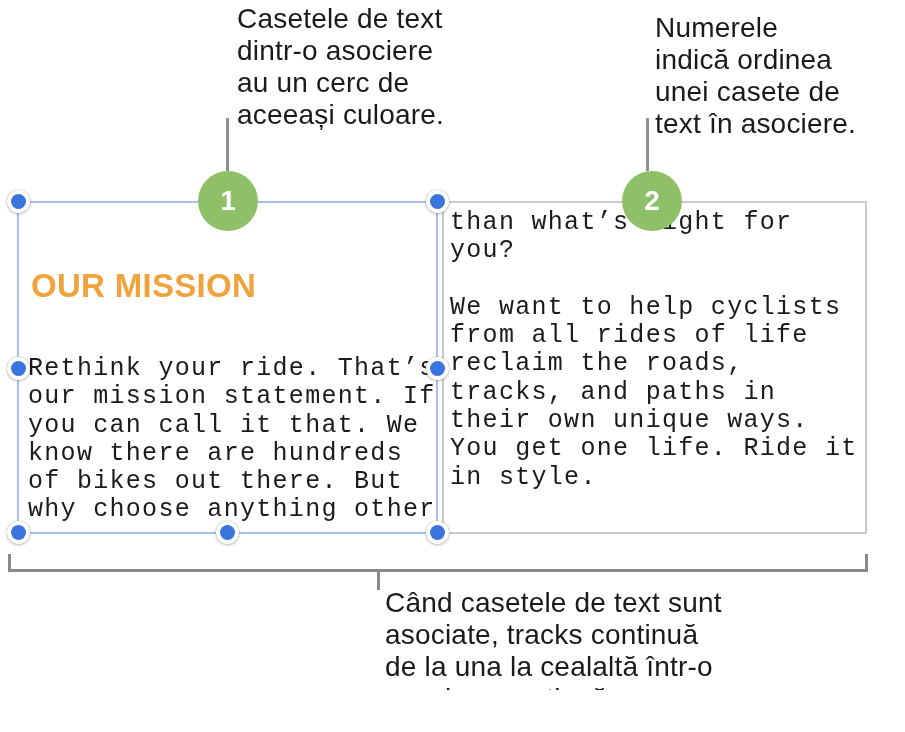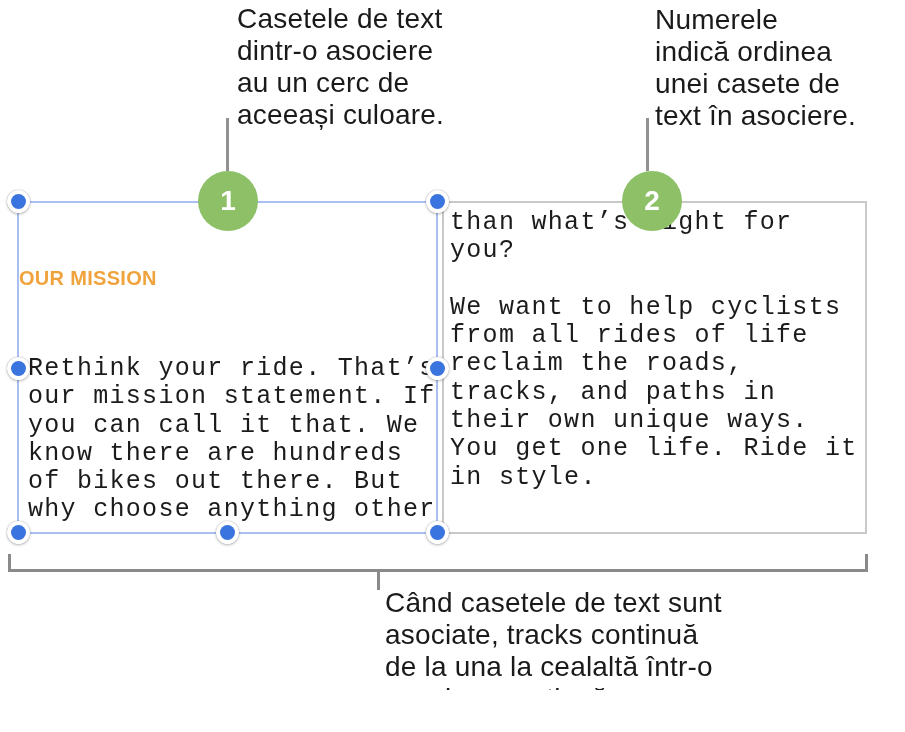--- a/index.html
+++ b/index.html
@@ -15,21 +15,21 @@
   
   .callout {
     position: absolute;
     white-space: pre-line;
     font-size: 28px;
     line-height: 32px;
     letter-spacing: 0.2px;
     color: var(--text_black, #1a1a1a);
   }
   .callout-tl { left: 237px; top: 3px; }
-  .callout-tr { left: 655px; top: 4px; }
+  .callout-tr { left: 655px; top: 12px; }
   .caption    { left: 385px; top: 587px; }
 
   
   .ptr {
     position: absolute;
     width: 3px;
     background: var(--callout_line_gray, #919191);
   }
   .ptr-l { left: 226px; top: 118px; height: 53px; }
   .ptr-r { left: 646px; top: 118px; height: 53px; }
@@ -49,23 +49,23 @@
   .textbox-left {
     left: 17px; top: 201px; width: 421px; height: 333px;
     border: 2px solid var(--selected_border_blue, #a9bff1);
   }
   .textbox-right {
     left: 442px; top: 201px; width: 425px; height: 333px;
     border: 2px solid var(--unselected_border_gray, #c9c9c9);
   }
   .box-heading {
     position: absolute;
-    left: 0; top: 64px;
+    left: 12px; top: 64px;
     font-weight: bold;
-    font-size: 20px;
+    font-size: 33px;
     letter-spacing: 0.3px;
     color: var(--heading_orange, #f5a93c);
   }
   .mono-body {
     position: absolute;
     white-space: pre-line;
     font-family: "Liberation Mono", "DejaVu Sans Mono", monospace;
     font-size: 25px;
     line-height: 28.3px;
     letter-spacing: 1.3px;

